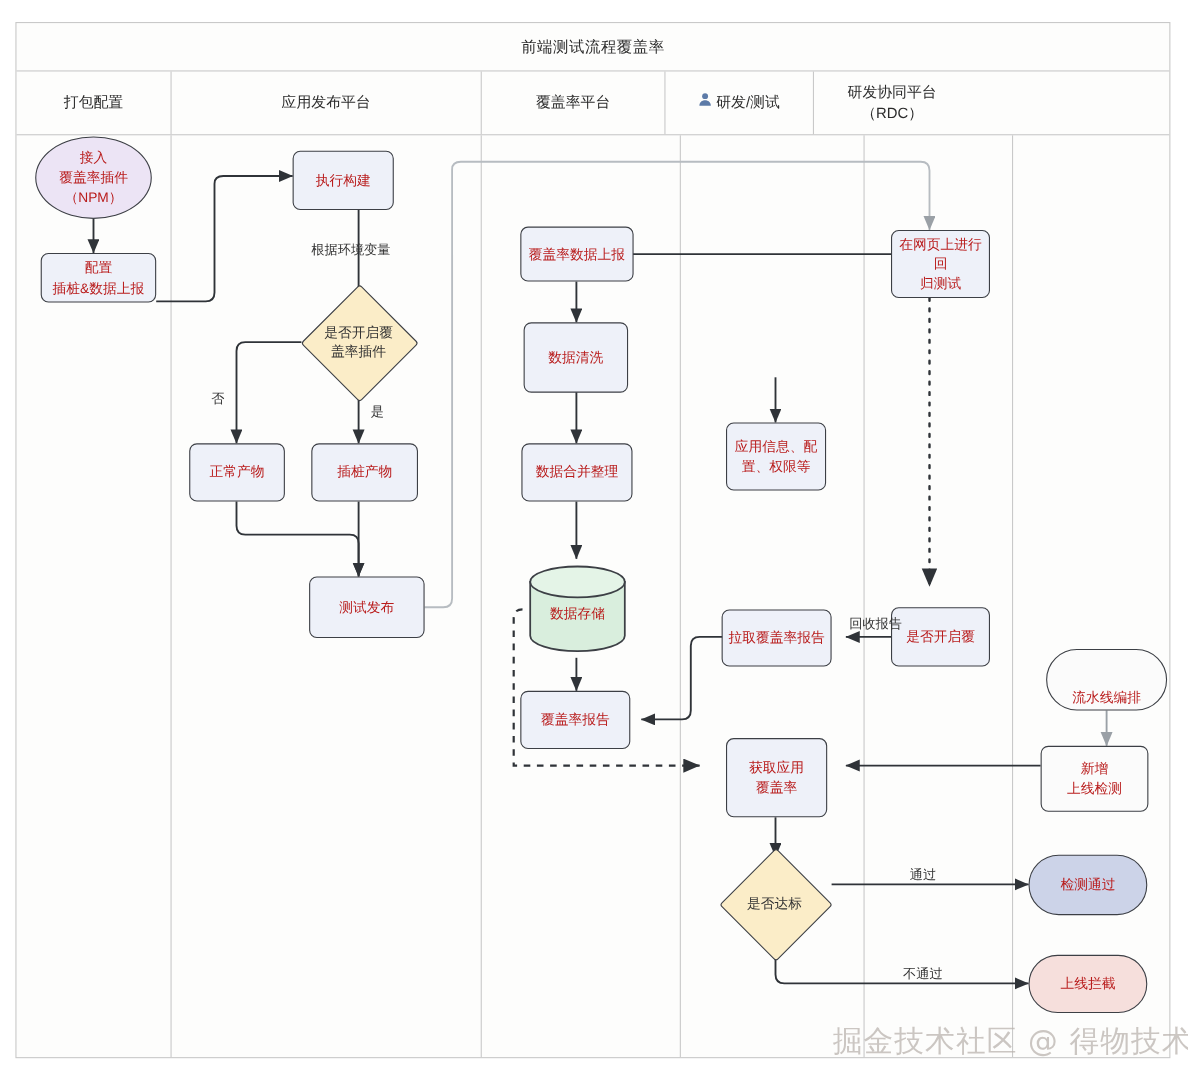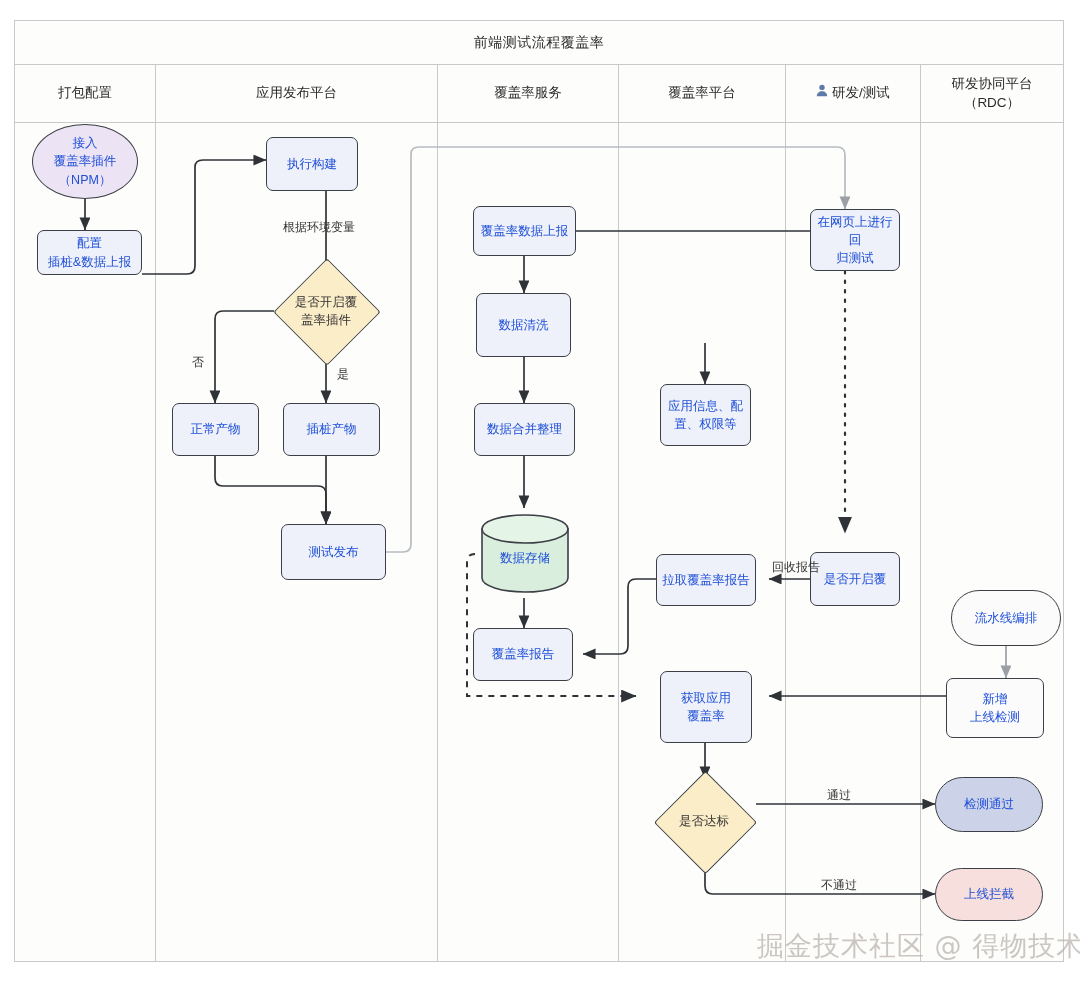--- a/index.html
+++ b/index.html
@@ -16,25 +16,25 @@
   .lane-h{display:flex;align-items:center;justify-content:center;text-align:center;
           font-size:13.5px;color:#2b2b2b;line-height:1.35;box-sizing:border-box;
           border-right:1px solid #c9c9c9;height:100%;}
   .lane-h:last-child{border-right:none;}
   .lane-h .person{display:inline-block;margin-right:4px;vertical-align:-1px;}
   #lane-body{position:absolute;left:0;top:102px;width:100%;bottom:0;display:flex;}
   .lane-c{box-sizing:border-box;border-right:1px solid #c9c9c9;height:100%;}
   .lane-c:last-child{border-right:none;}
   svg#wires{position:absolute;left:0;top:0;width:1050px;height:942px;pointer-events:none;}
   .node{position:absolute;box-sizing:border-box;display:flex;align-items:center;
-        justify-content:center;text-align:center;font-size:12.5px;color:#1d4ed8;
+        justify-content:center;text-align:center;font-size:12.5px;color:#b91c1c;
         line-height:1.45;padding:2px 4px;}
   .rect{background:#eef1f9;border:1.6px solid #3c3f45;border-radius:7px;}
   .oval-purple{background:#ece4f5;border:1.6px solid #3c3f45;border-radius:50%/50%;}
-  .oval-plain{background:#fbfbfb;border:1.6px solid #3c3f45;border-radius:48px;}
+  .oval-plain{background:#fbfbfb;border:1.6px solid #3c3f45;border-radius:48px;align-items:flex-end;}
   .oval-blue{background:#ccd3e8;border:1.6px solid #3c3f45;border-radius:48px;}
   .oval-pink{background:#f6dfdc;border:1.6px solid #3c3f45;border-radius:48px;}
   .rect-plain{background:#fbfbfb;border:1.6px solid #3c3f45;border-radius:7px;}
   .diamond-wrap{position:absolute;}
   .diamond-wrap .dshape{position:absolute;left:0;top:0;width:100%;height:100%;
         background:#fbedc8;border:1.6px solid #3c3f45;transform:rotate(45deg);border-radius:3px;}
   .diamond-wrap .dtext{position:absolute;left:0;top:0;width:100%;height:100%;
         display:flex;align-items:center;justify-content:center;text-align:center;
         font-size:12.5px;color:#333;line-height:1.45;}
   .edge-label{position:absolute;font-size:12px;color:#333;white-space:nowrap;}
@@ -52,23 +52,20 @@
       <span class="t">前端测试流程覆盖率</span>
     </div>
 
     <div id="lane-head">
       <div class="lane-h" style="width:141px">
         <span>打包配置</span>
       </div>
       <div class="lane-h" style="width:282px">
         <span>应用发布平台</span>
       </div>
-      <div class="lane-h" style="width:181px">
-        <span>覆盖率服务</span>
-      </div>
       <div class="lane-h" style="width:167px">
         <span>覆盖率平台</span>
       </div>
       <div class="lane-h" style="width:135px">
         <span class="person">
           <svg width="12" height="13" viewBox="0 0 12 13">
               <circle cx="6" cy="3.4" r="2.7" fill="#5d7ba8"></circle>
               <path d="M0.8 12.2c0-3 2.3-5 5.2-5s5.2 2 5.2 5z" fill="#5d7ba8"></path>
             </svg>
         </span>

